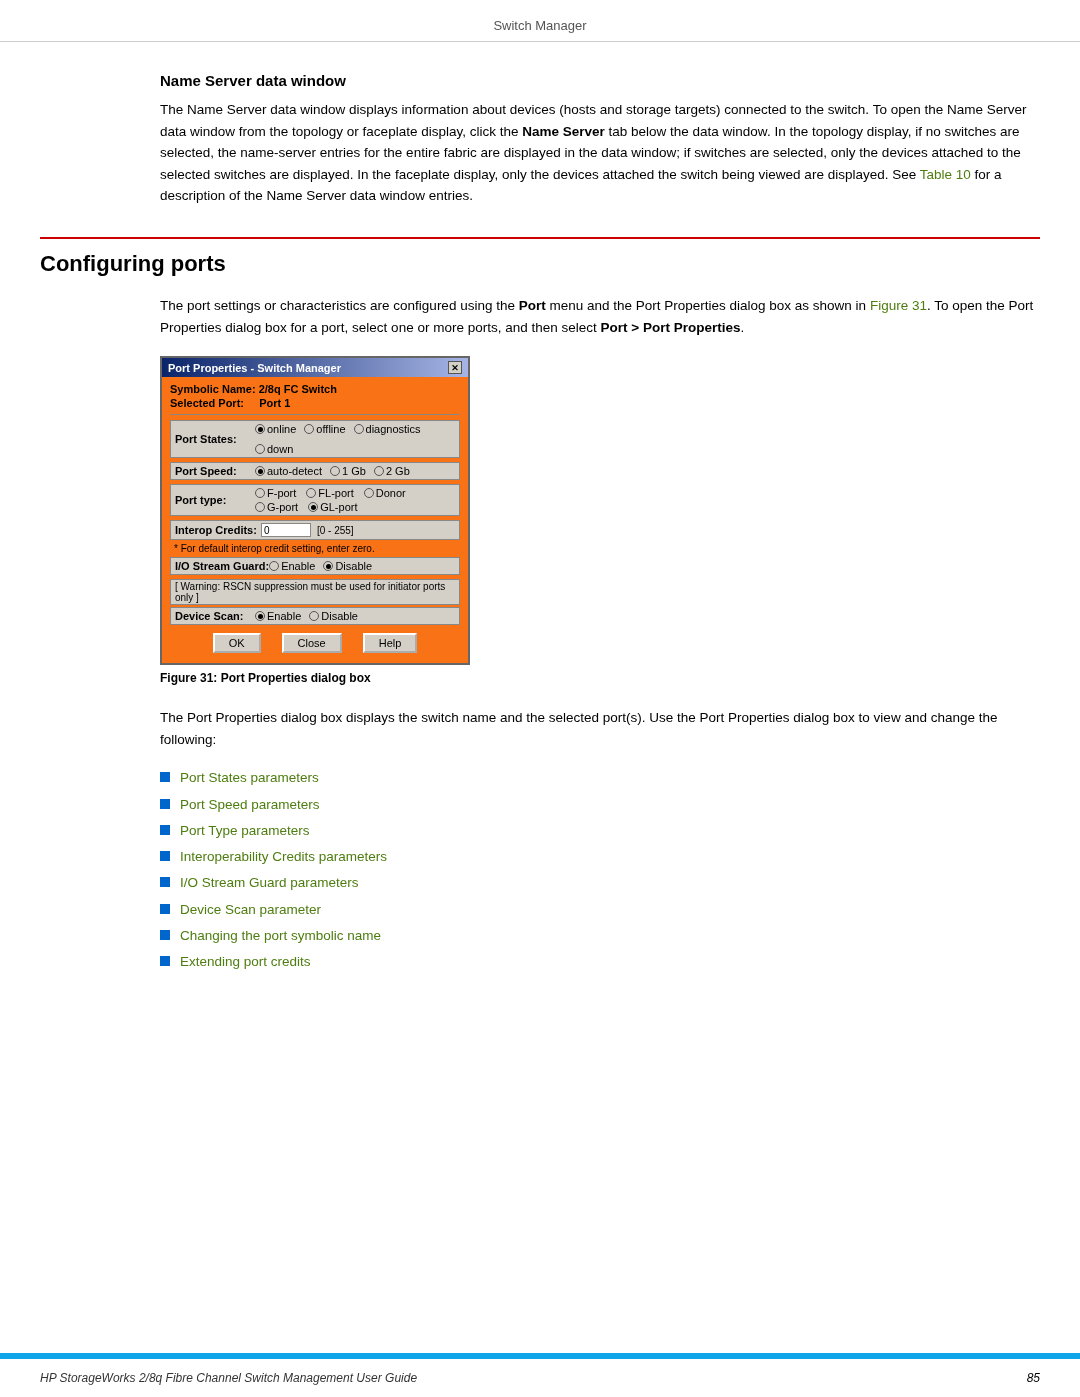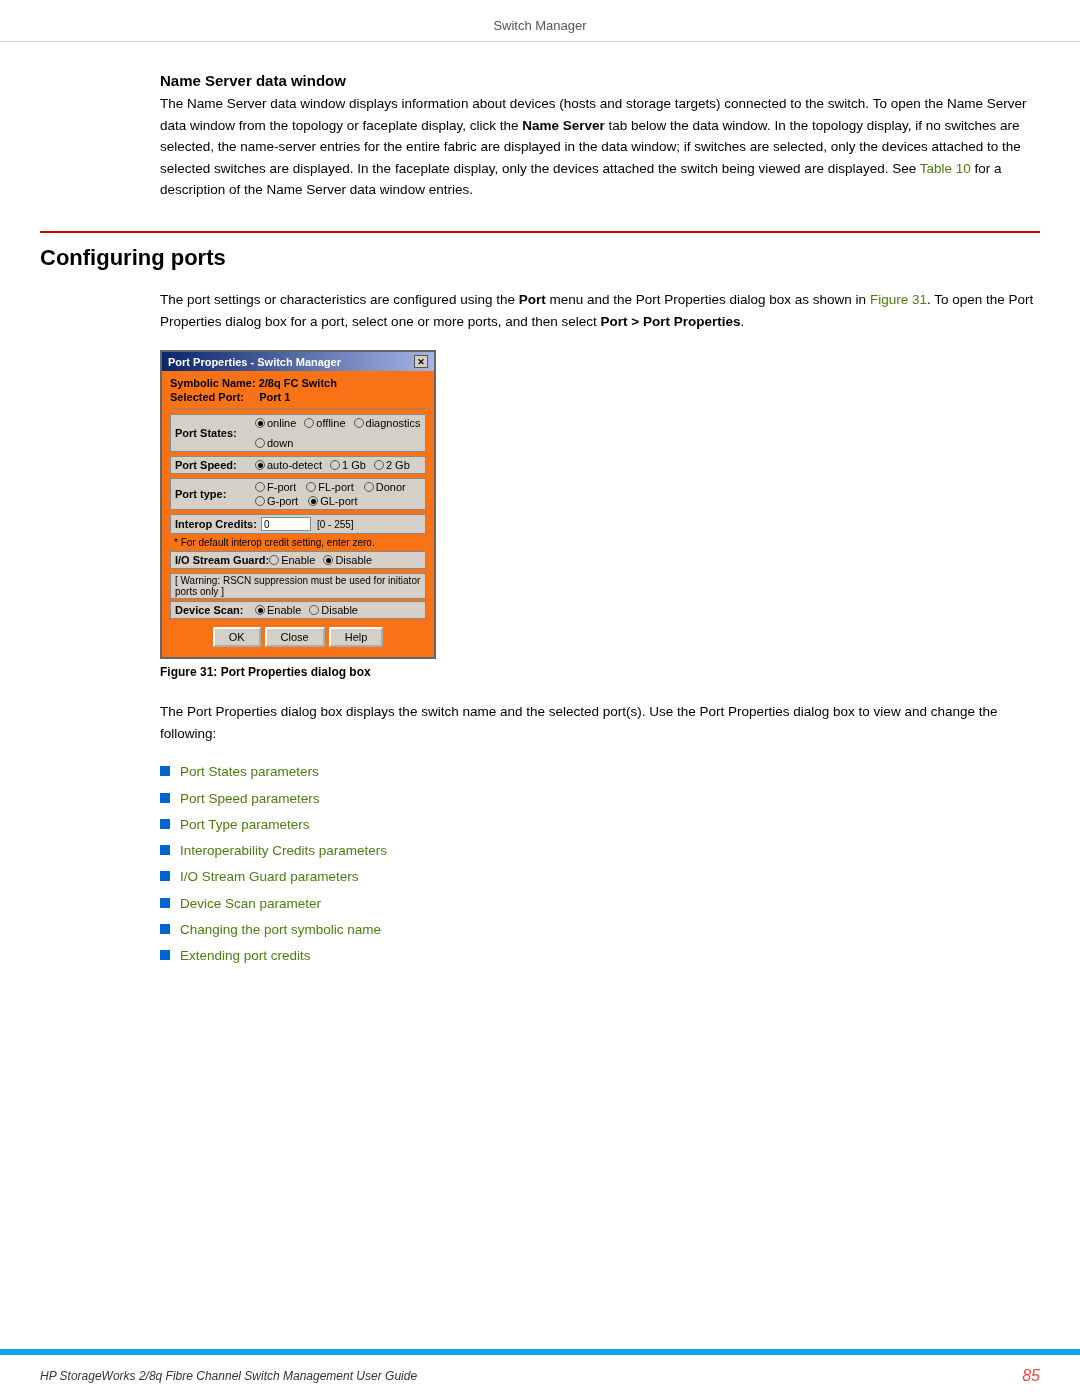--- a/index.html
+++ b/index.html
@@ -45,21 +45,21 @@
 
     
     .section-name-server {
       margin-bottom: 30px;
       padding-left: 120px;
     }
 
     .section-heading-small {
       font-size: 15px;
       font-weight: bold;
-      margin-bottom: 4px;
+      margin-bottom: 10px;
       color: #000000;
     }
 
     .body-text {
       font-size: 13.5px;
       line-height: 1.6;
       color: #000000;
     }
 
     .body-text a, .link-blue {
@@ -93,21 +93,21 @@
     .dialog-container {
       margin: 10px 0 6px 0;
       display: flex;
       flex-direction: column;
       align-items: flex-start;
     }
 
     .dialog-box {
       border: 2px solid #666666;
       background: #d4d0c8;
-      width: 276px;
+      width: 310px;
       font-family: 'Tahoma', Arial, sans-serif;
       font-size: 11px;
     }
 
     .dialog-titlebar {
       background: linear-gradient(to right, #0a246a, #a6b5e5);
       color: white;
       padding: 3px 6px;
       display: flex;
       justify-content: space-between;
@@ -234,21 +234,21 @@
       color: #000;
       padding: 1px 4px;
       border: 1px solid #888;
       margin-bottom: 2px;
       background: #d4d0c8;
     }
 
     .dialog-buttons {
       display: flex;
       justify-content: center;
-      gap: 4px;
+      gap: 21px;
       padding: 4px 0;
     }
 
     .dialog-btn {
       background: #d4d0c8;
       border: 2px outset #ffffff;
       padding: 2px 14px;
       font-size: 11px;
       cursor: pointer;
       min-width: 40px;
@@ -296,22 +296,22 @@
       margin-top: auto;
       font-style: italic;
     }
 
     .footer-left {
       font-size: 12px;
       color: #333333;
     }
 
     .footer-right {
-      font-size: 16px;
-      color: #ef4444;
+      font-size: 12px;
+      color: #000000;
     }
 
     
     .port-type-grid {
       display: flex;
       flex-direction: column;
       gap: 2px;
     }
 
     .port-type-row1, .port-type-row2 {

